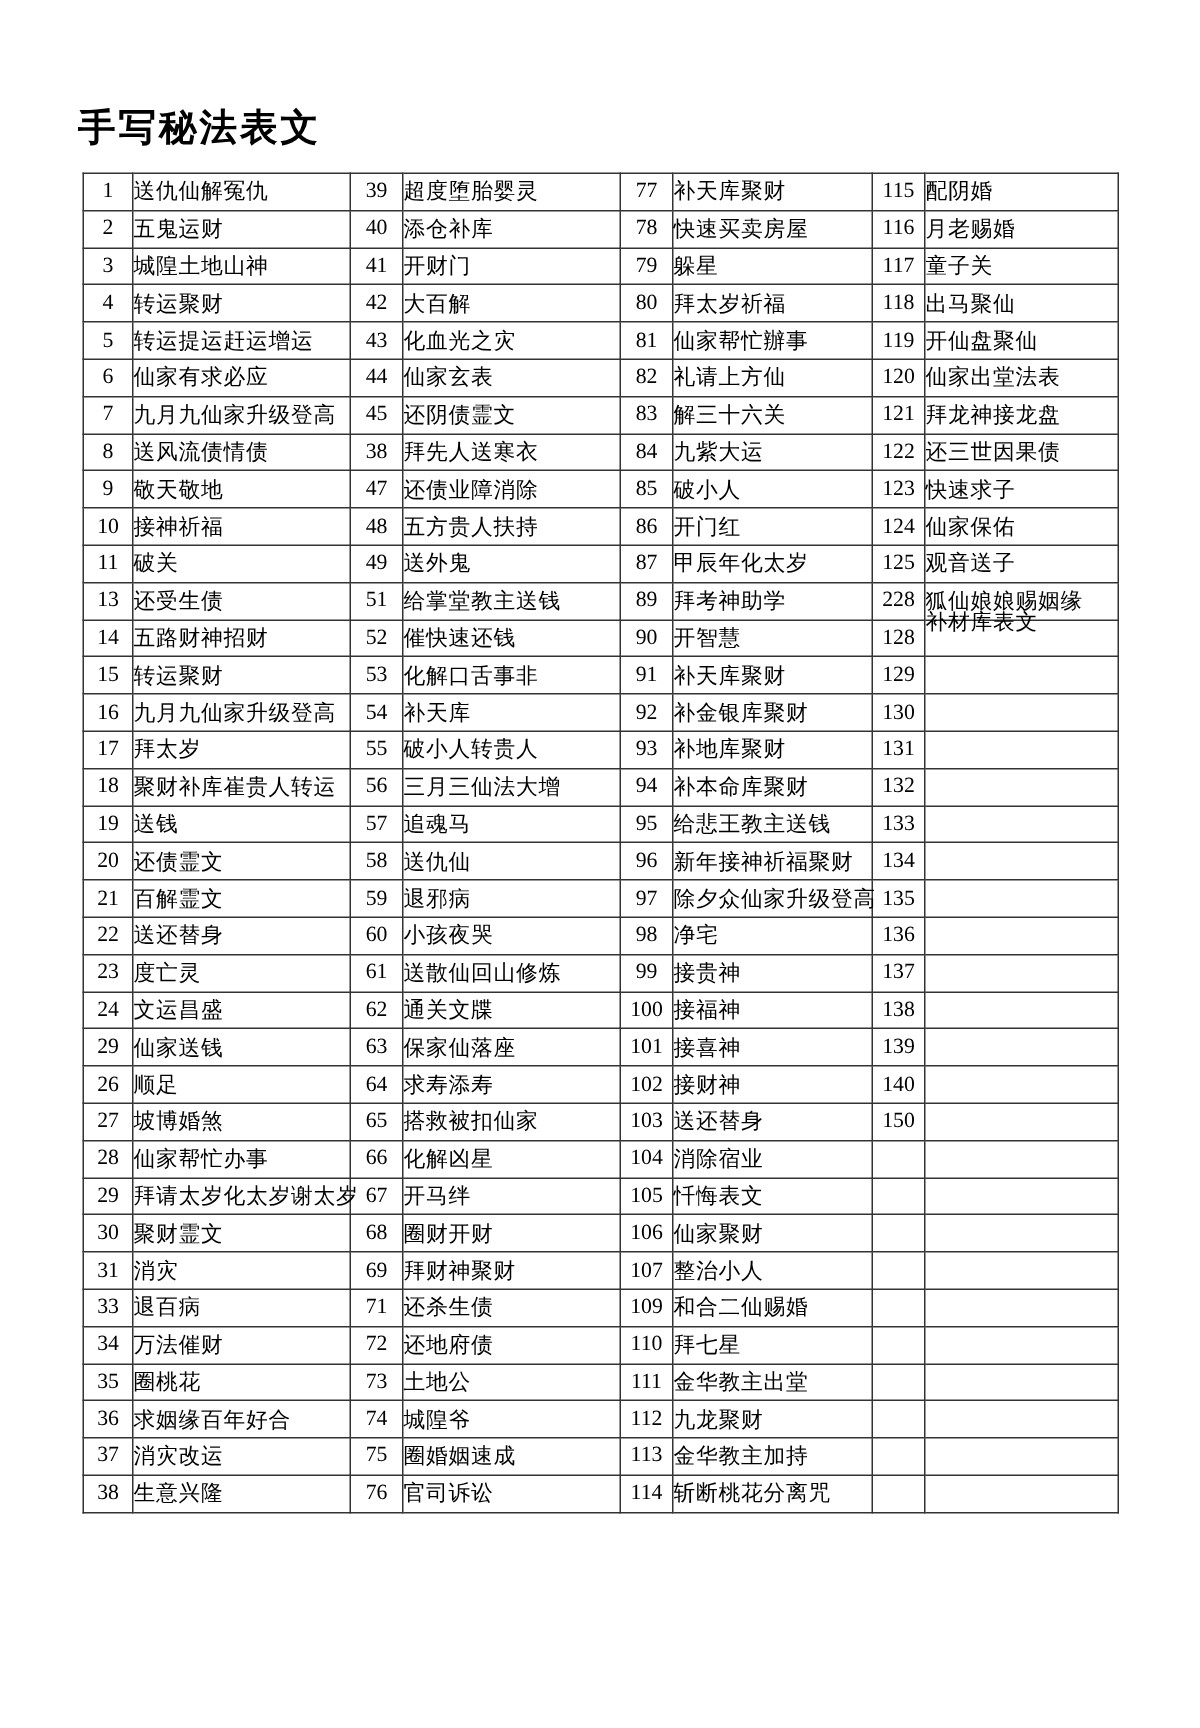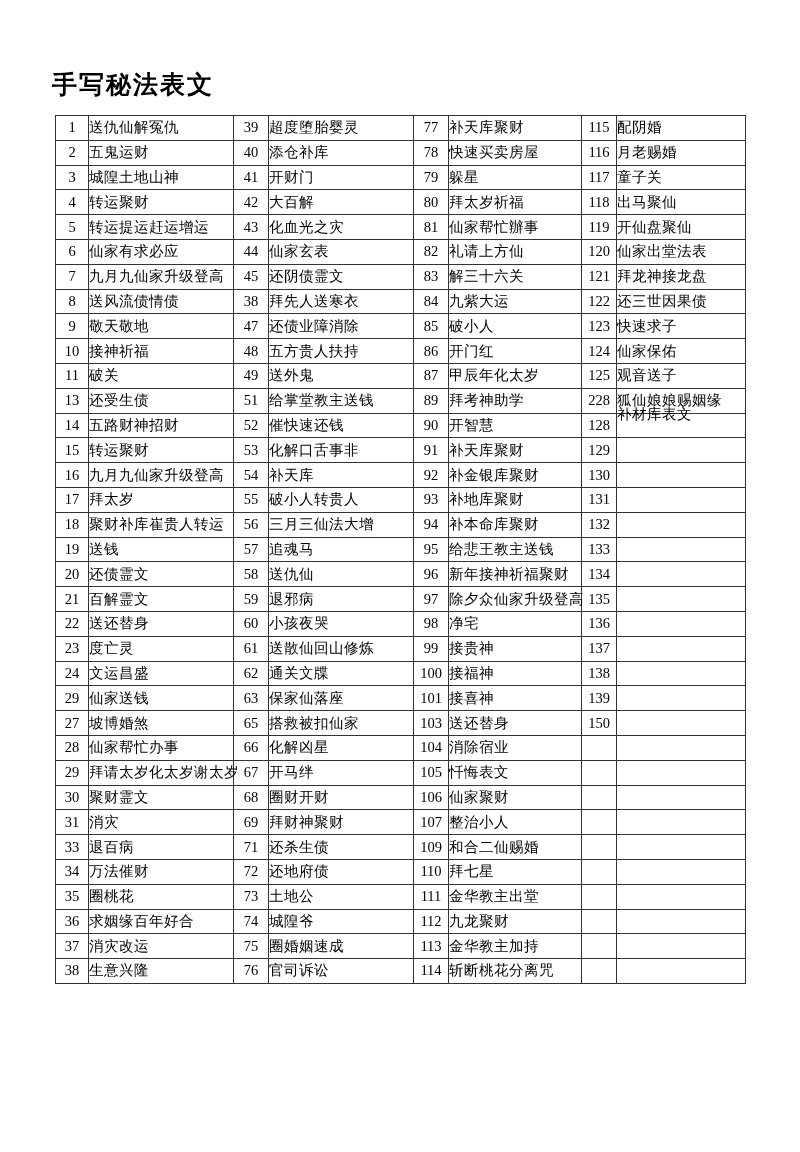--- a/index.html
+++ b/index.html
@@ -313,20 +313,30 @@
           <td class="num">29</td>
           <td class="txt"><span>仙家送钱</span></td>
           <td class="num">63</td>
           <td class="txt"><span>保家仙落座</span></td>
           <td class="num">101</td>
           <td class="txt"><span>接喜神</span></td>
           <td class="num">139</td>
           <td class="txt"><span></span></td>
         </tr>
         <tr>
+          <td class="num">26</td>
+          <td class="txt"><span>顺足</span></td>
+          <td class="num">64</td>
+          <td class="txt"><span>求寿添寿</span></td>
+          <td class="num">102</td>
+          <td class="txt"><span>接财神</span></td>
+          <td class="num">140</td>
+          <td class="txt"><span></span></td>
+        </tr>
+        <tr>
           <td class="num">27</td>
           <td class="txt"><span>坡博婚煞</span></td>
           <td class="num">65</td>
           <td class="txt"><span>搭救被扣仙家</span></td>
           <td class="num">103</td>
           <td class="txt"><span>送还替身</span></td>
           <td class="num">150</td>
           <td class="txt"><span></span></td>
         </tr>
         <tr>

